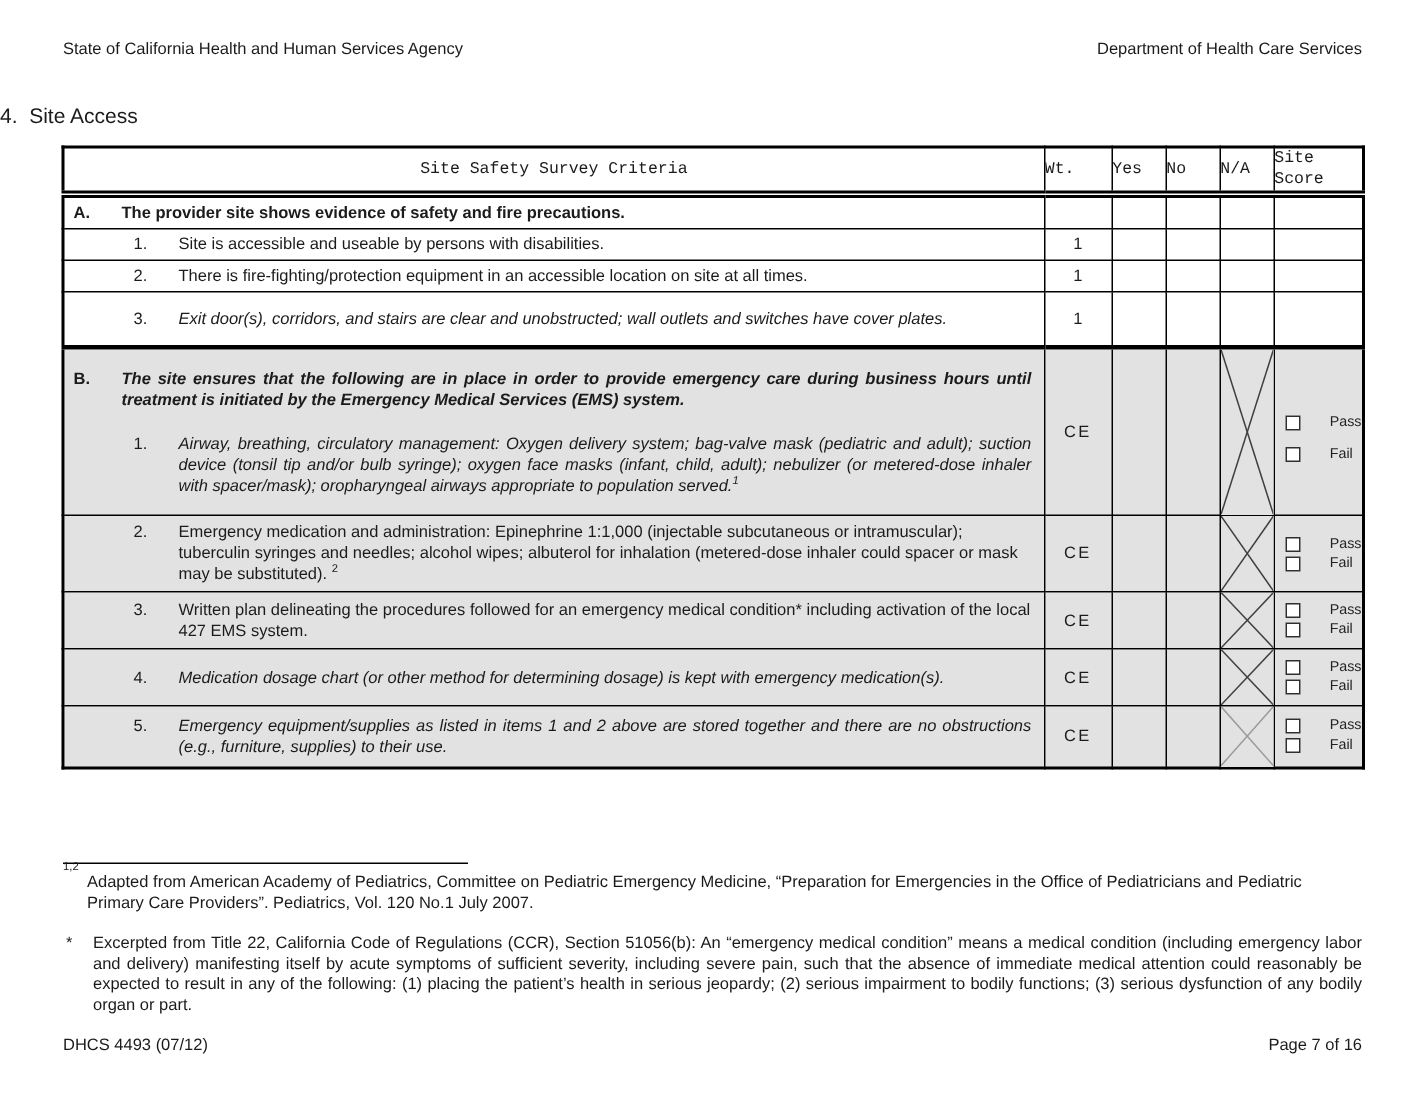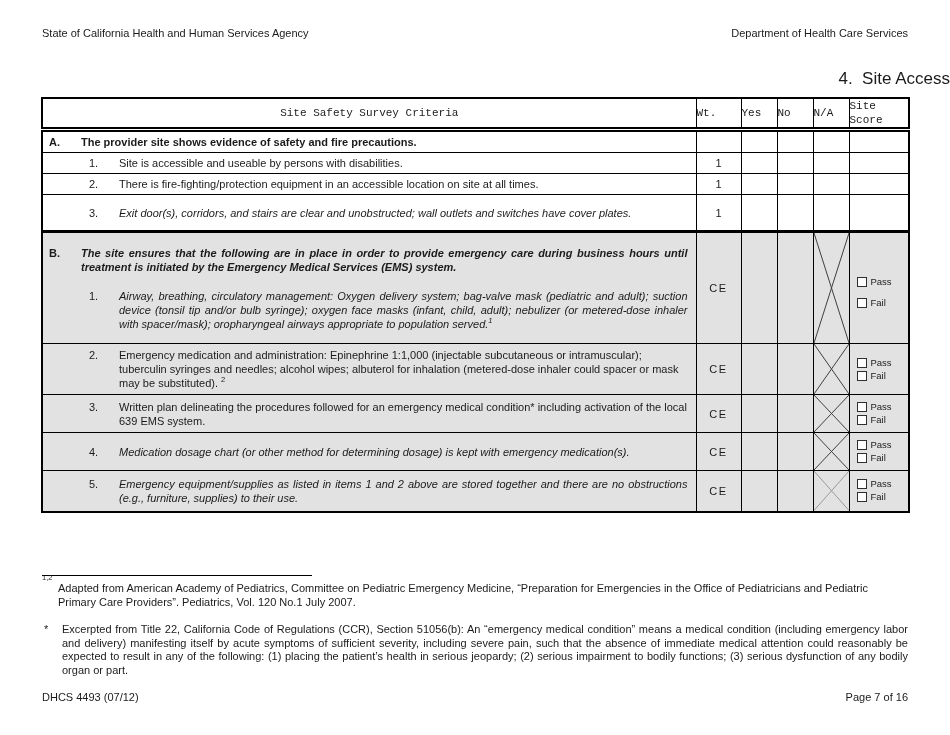--- a/index.html
+++ b/index.html
@@ -2,21 +2,21 @@
 <html><head>
 <meta charset="utf-8">
 <style>
   html,body{margin:0;padding:0;background:#fff;}
   .page{
     position:relative;width:950px;height:735px;background:#ffffff;
     font-family:"Liberation Sans","DejaVu Sans",sans-serif;color:#1b1b1b;overflow:hidden;border-radius:29px;
   }
   
   .hdr{position:absolute;top:27px;left:42px;right:42px;display:flex;justify-content:space-between;font-size:11px;}
-  .doc-title{position:absolute;top:69px;left:0;width:100%;text-align:right;font-size:17px;white-space:pre;}
+  .doc-title{position:absolute;top:69px;left:0;width:100%;text-align:left;font-size:14px;white-space:pre;}
   
   .tblwrap{position:absolute;top:97px;left:41px;}
   table.tbl{border-collapse:collapse;table-layout:fixed;width:867px;border:2.5px solid #000;}
   table.tbl td{border:1.5px solid #000;font-size:11px;line-height:14px;vertical-align:middle;padding:0;overflow:hidden;}
   tr.head-row td{border-bottom:5px double #000;font-family:Liberation Mono, monospace;}
   .c-head{text-align:center;}
   .col-head{text-align:left;}
   .vb{vertical-align:bottom;padding-bottom:3px;}
   .score-head{line-height:12px;}
   tr.secb-top td{border-top:3px solid #000;}
@@ -33,21 +33,21 @@
   .item .tx{flex:1;}
   .just{text-align:justify;font-style:italic;}
   .bcell{vertical-align:top;padding-top:4px;}
   .bcell .item{margin-top:9px;}
   
   td.nax{position:relative;}
   td.nax svg{position:absolute;left:0;top:0;width:100%;height:100%;display:block;}
   
   .cbcol{display:flex;flex-direction:column;justify-content:center;height:100%;padding-left:7px;gap:3px;}
   .cbcol.topal{justify-content:flex-start;padding-top:8px;gap:11px;}
-  .cbrow{display:flex;gap:4px;}
+  .cbrow{display:flex;gap:20px;}
   .cb{width:8px;height:8px;border:1px solid #2f2f2f;background:#fff;flex:none;display:inline-block;}
   .cblab{font-size:9.5px;line-height:10px;color:#222;}
   sup{font-size:7.5px;line-height:0;}
   
   .fnrule{position:absolute;top:575px;left:42px;width:270px;border-top:1.5px solid #000;}
   .fn1{position:absolute;top:581px;left:42px;width:866px;font-size:11px;line-height:14px;padding-left:16px;box-sizing:border-box;}
   .fn1 .fnsup{position:absolute;left:0;top:-3px;font-size:7.5px;}
   .fn2{position:absolute;top:623px;left:42px;width:866px;font-size:11px;line-height:13.5px;padding-left:20px;box-sizing:border-box;text-align:justify;}
   .fn2 .fnmk{position:absolute;left:2px;top:0;}
   
@@ -203,21 +203,21 @@
                   <span class="cblab">Fail</span>
                 </div>
           </div>
         </td>
       </tr>
 
       <tr style="height:38px">
         <td class="gray">
               <div class="item">
           <span class="mk">3.</span>
-          <span class="tx">Written plan delineating the procedures followed for an emergency medical condition* including activation of the local 639 EMS system.</span>
+          <span class="tx">Written plan delineating the procedures followed for an emergency medical condition* including activation of the local 427 EMS system.</span>
         </div>
             </td>
         <td class="gray wtcell wt-top"><span class="ce">CE</span></td>
         <td class="gray"></td>
         <td class="gray"></td>
         <td class="gray nax">
           <svg viewBox="0 0 100 100" preserveAspectRatio="none">
                 <line x1="0" y1="0" x2="100" y2="100" stroke="#3f3f3f" stroke-width="1" vector-effect="non-scaling-stroke"></line>
                 <line x1="100" y1="0" x2="0" y2="100" stroke="#3f3f3f" stroke-width="1" vector-effect="non-scaling-stroke"></line>
               </svg>

